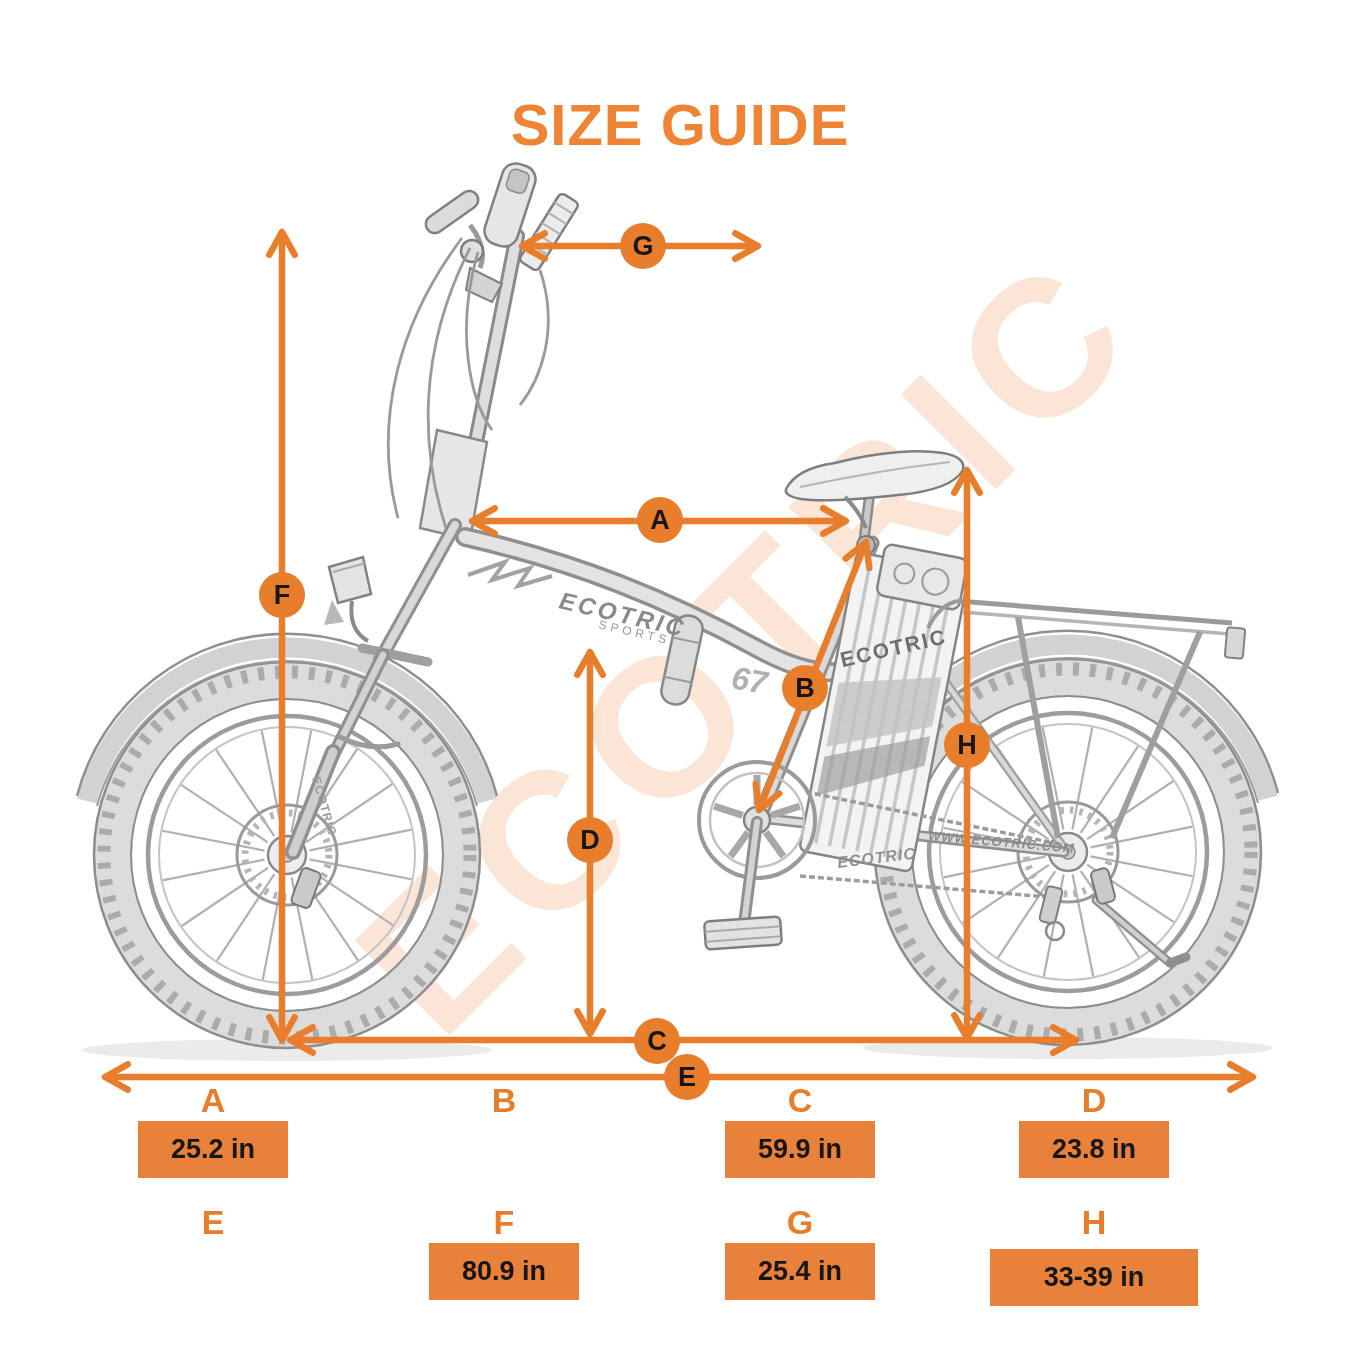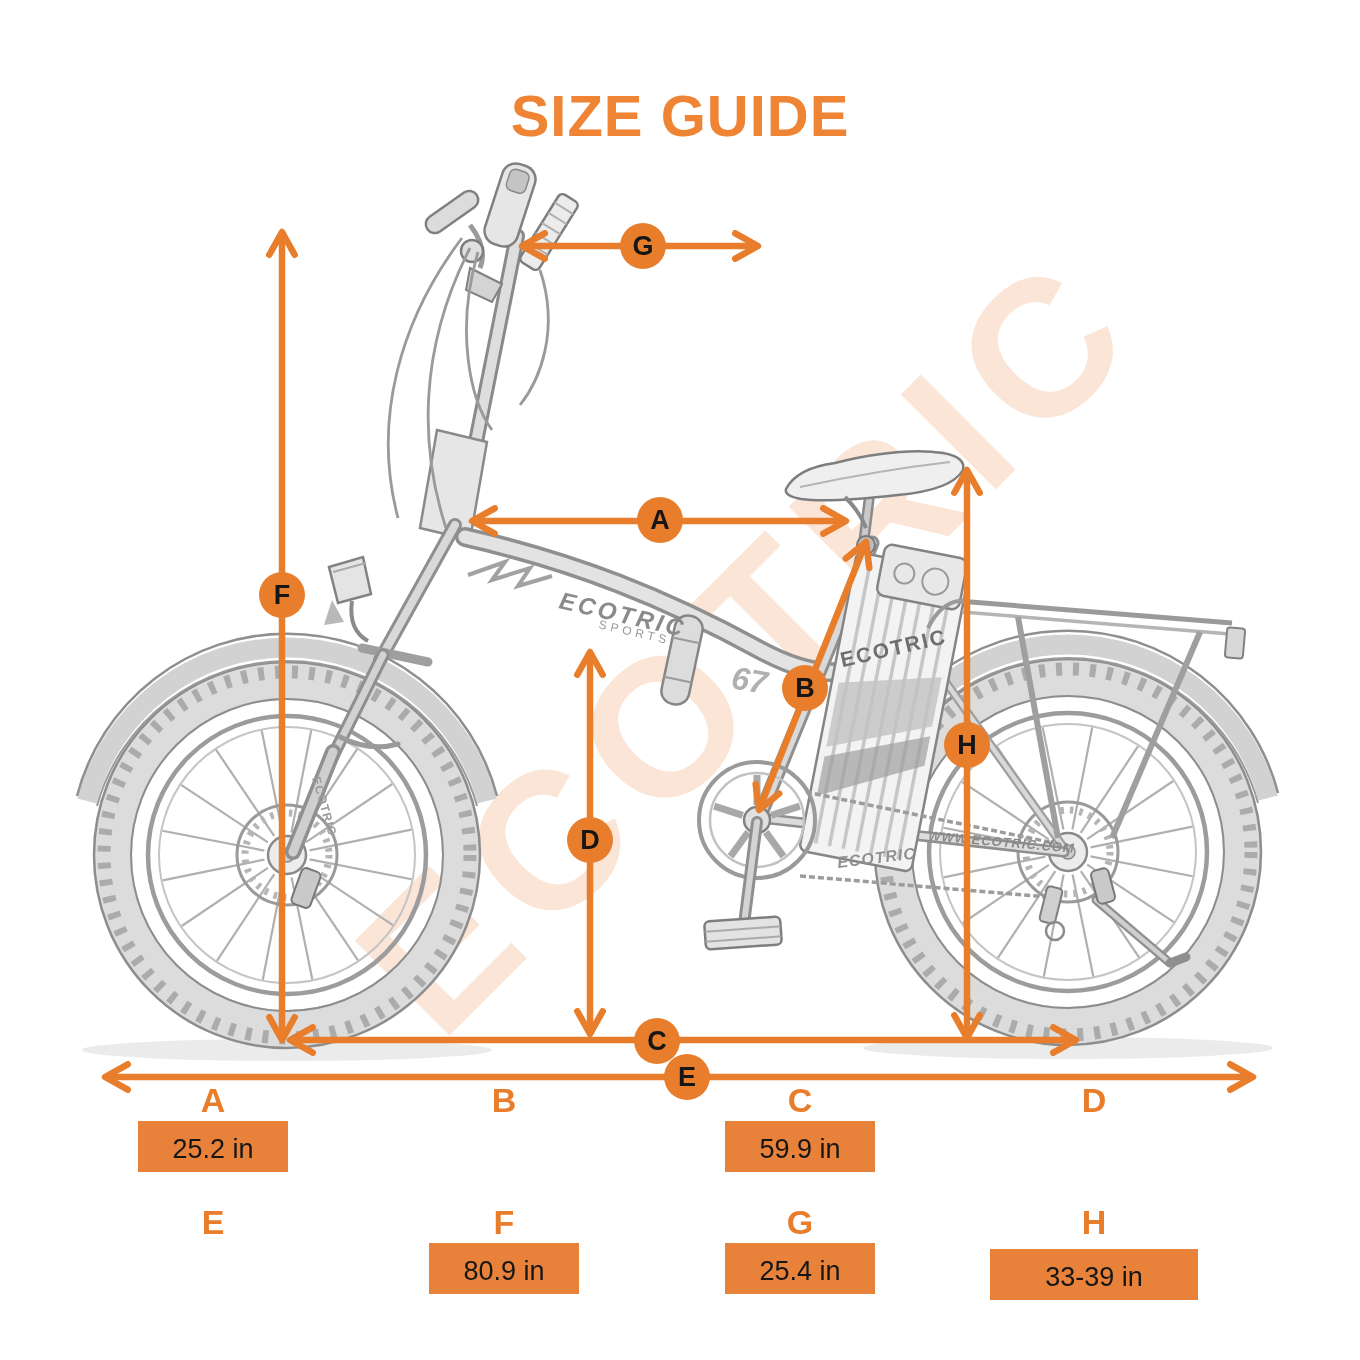--- a/index.html
+++ b/index.html
@@ -1,37 +1,37 @@
 <!DOCTYPE html>
 <html><head>
 <meta charset="utf-8">
 <style>
   html,body{margin:0;padding:0;background:#fff;}
   .canvas{
     position:relative;width:1360px;height:1360px;background:#ffffff;
     overflow:hidden;font-family:"Liberation Sans",sans-serif;
   }
   .page-title{
-    position:absolute;top:82px;left:0;width:100%;text-align:center;
+    position:absolute;top:91px;left:0;width:100%;text-align:center;
     font-size:58px;font-weight:bold;color:#ee8434;letter-spacing:1px;
   }
   .bike-svg{position:absolute;left:0;top:0;width:1360px;height:1360px;}
   .mcircle{
     position:absolute;width:46px;height:46px;border-radius:50%;
     background:#e87e2b;color:#161616;font-weight:bold;font-size:27px;
     display:flex;align-items:center;justify-content:center;
     transform:translate(-50%,-50%);line-height:1;
   }
   .size-cell{position:absolute;transform:translateX(-50%);text-align:center;}
   .cell-letter{
     color:#e87e2b;font-weight:bold;font-size:34px;line-height:36px;margin-bottom:3px;
   }
   .cell-box{
-    background:#e8823a;color:#161616;font-weight:normal;font-size:27px;
-    width:150px;height:51px;line-height:57px;text-align:center;margin:0 auto;
+    background:#e8823a;color:#161616;font-weight:bold;font-size:27px;
+    width:150px;height:57px;line-height:57px;text-align:center;margin:0 auto;
   }
   .cell-box.wide{width:208px;margin-top:9px;}
 </style>
 </head>
 <body>
 
 <div class="canvas">
 
   <svg class="bike-svg" viewBox="0 0 1360 1360" xmlns="http://www.w3.org/2000/svg">
     <defs>
@@ -285,20 +285,21 @@
     </div>
     <div class="size-cell" style="left:504px;top:1082px">
       <div class="cell-letter">B</div>
     </div>
     <div class="size-cell" style="left:800px;top:1082px">
       <div class="cell-letter">C</div>
       <div class="cell-box">59.9 in</div>
     </div>
     <div class="size-cell" style="left:1094px;top:1082px">
       <div class="cell-letter">D</div>
+      <div class="cell-box">23.8 in</div>
     </div>
     <div class="size-cell" style="left:213px;top:1204px">
       <div class="cell-letter">E</div>
     </div>
     <div class="size-cell" style="left:504px;top:1204px">
       <div class="cell-letter">F</div>
       <div class="cell-box">80.9 in</div>
     </div>
     <div class="size-cell" style="left:800px;top:1204px">
       <div class="cell-letter">G</div>

